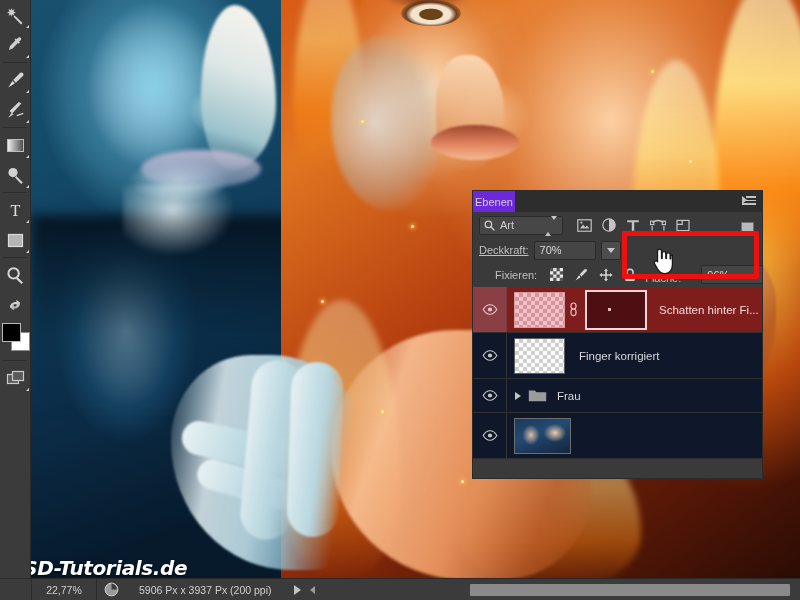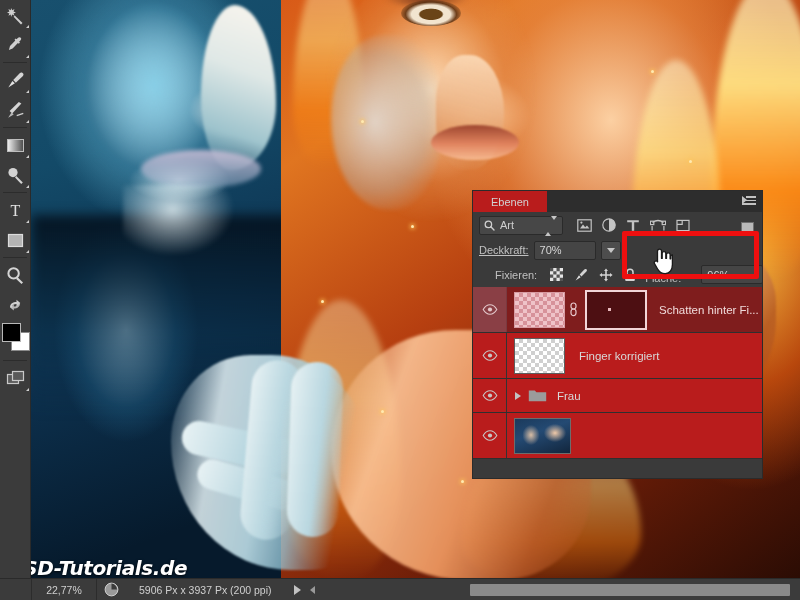--- a/index.html
+++ b/index.html
@@ -203,23 +203,23 @@
     overflow: hidden;
     font-size: 11px;
     color: #c8c8c8;
   }
   #panel-tabbar {
     position: relative; height: 21px;
     background: #2d2d2d;
   }
   #panel-tab {
     position: absolute; left: 0; top: 0;
-    height: 21px; padding: 0 18px;
+    height: 21px; padding: 0 2px;
     display: flex; align-items: center;
-    background: #b91c1c;
+    background: #6d28d9;
     color: #d2d2d2;
     font-size: 11px;
   }
   #panel-menu-icon {
     position: absolute; right: 6px; top: 5px;
     width: 14px; height: 11px;
   }
   #panel-menu-icon i {
     display: block; height: 1.5px; background: #c2c2c2; margin-bottom: 2px;
   }
@@ -296,21 +296,21 @@
   #lock-row .lockicons { display:flex; align-items:center; gap: 11px; margin-left: 4px; }
   #fill-group { margin-left: auto; display: flex; align-items: flex-end; gap: 20px; }
 
   
   #layer-list { background: #3a3a3a; }
   .layer-row {
     position: relative;
     height: 46px;
     display: flex; align-items: center;
     border-bottom: 1px solid #2f2f2f;
-    background: #b91c1c;
+    background: #0f172a;
   }
   .layer-row.selected { background: #7f1d1d; }
   .layer-row.selected .eye-cell { background: #8a3f45; }
   .eye-cell {
     width: 34px; height: 100%;
     display:flex; align-items:center; justify-content:center;
     border-right: 1px solid #333;
   }
   .layer-row.selected .eye-cell { border-right: 1px solid #7a3a40; }
   .thumb {

